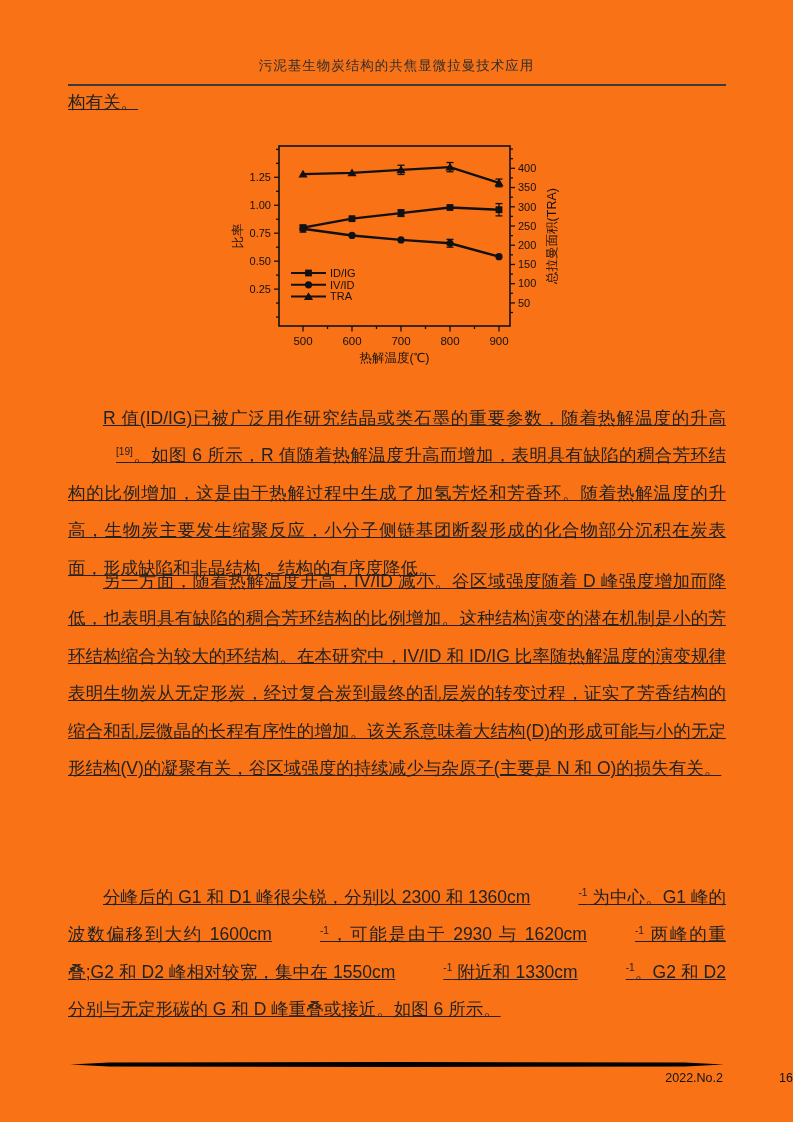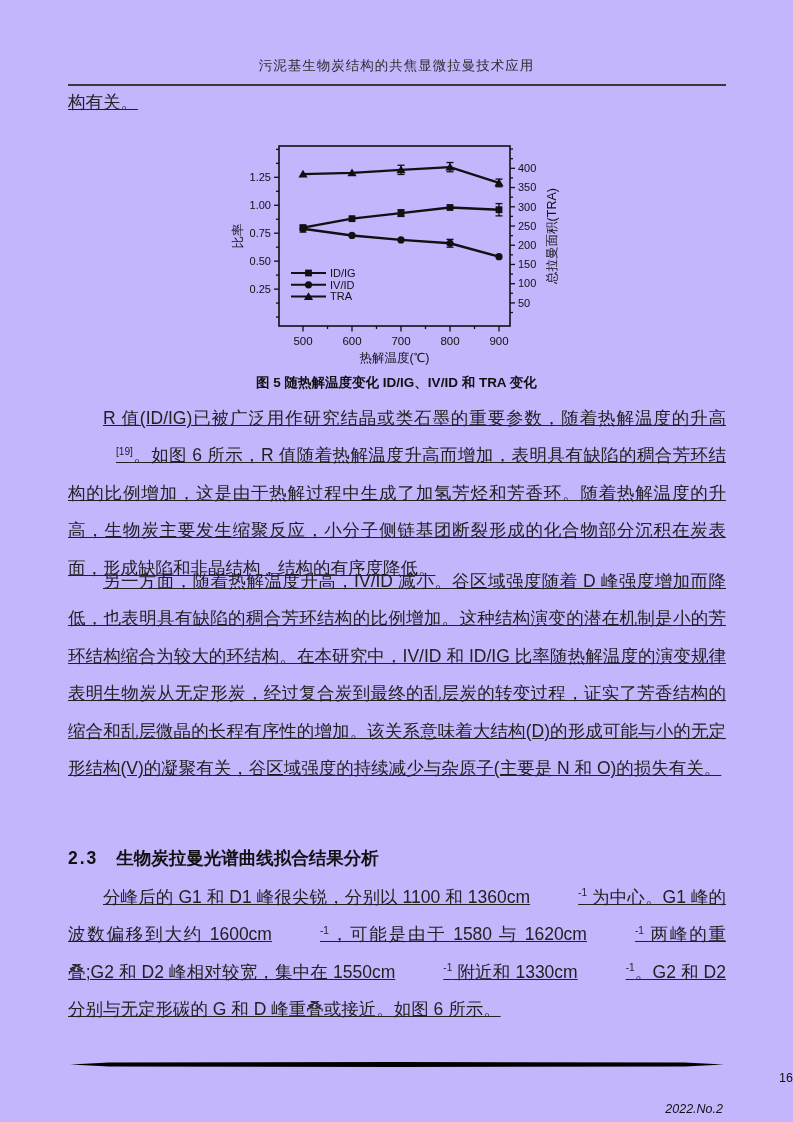--- a/index.html
+++ b/index.html
@@ -1,17 +1,17 @@
 <!DOCTYPE html>
 <html><head>
 <meta charset="utf-8">
 <style>
   html,body{margin:0;padding:0;background:#ffffff;}
   .page{
-    position:relative;width:793px;height:1122px;background:#c4b5fd;overflow:hidden;
+    position:relative;width:793px;height:1122px;background:#f97316;overflow:hidden;
     font-family:"Liberation Sans",sans-serif;color:#1f1f1f;
   }
   .running-head{
     position:absolute;top:57px;left:0;right:0;text-align:center;
     font-size:13.5px;color:#2e2e2e;letter-spacing:1px;
   }
   .head-rule{
     position:absolute;top:84px;left:68px;width:658px;height:0;
     border-top:2px solid #3a3a3a;
   }
@@ -40,21 +40,21 @@
   .section-heading .num{margin-right:18px;letter-spacing:2px;}
   .footer-rule{
     position:absolute;top:1062px;left:70px;width:654px;height:5px;background:#000;
     clip-path:polygon(0 50%,6% 12%,50% 0,94% 12%,100% 50%,94% 88%,50% 100%,6% 88%);
   }
   .footer-page{
     position:absolute;top:1071px;left:0;right:0;text-align:right;
     font-size:12.5px;color:#111;
   }
   .footer-issue{
-    position:absolute;top:1102px;right:70px;font-size:12.5px;color:#111;font-style:italic;
+    position:absolute;top:1071px;right:70px;font-size:12.5px;color:#111;
   }
   svg text{font-family:"Liberation Sans",sans-serif;}
 </style>
 </head>
 <body>
 
 <div class="page">
 
   <div class="running-head">污泥基生物炭结构的共焦显微拉曼技术应用</div>
   <div class="head-rule"></div>
@@ -167,30 +167,26 @@
         <text x="101" y="140.8" fill="#111111" font-size="11" text-anchor="start">ID/IG</text>
         <line x1="62" y1="148.8" x2="97" y2="148.8" stroke="#111111" stroke-width="2"></line>
         <circle cx="79.5" cy="148.8" r="3.6" fill="#111111"></circle>
         <text x="101" y="152.60000000000002" fill="#111111" font-size="11" text-anchor="start">IV/ID</text>
         <line x1="62" y1="160.6" x2="97" y2="160.6" stroke="#111111" stroke-width="2"></line>
         <path d="M79.5,156.2 L84.1,164 L74.9,164 Z" fill="#111111"></path>
         <text x="101" y="164.4" fill="#111111" font-size="11" text-anchor="start">TRA</text>
       </svg>
   </figure>
 
-  <div class="caption">图 5  随热解温度变化 ID/IG、IV/ID 和 TRA 变化</div>
 
   <div id="paragraphs">
       <p class="para" id="p0"><span>构有关。</span></p>
       <p class="para indent" id="p1"><span>R 值(ID/IG)已被广泛用作研究结晶或类石墨的重要参数，随着热解温度的升高</span><sup>[19]</sup><span>。如图 6 所示，R 值随着热解温度升高而增加，表明具有缺陷的稠合芳环结构的比例增加，这是由于热解过程中生成了加氢芳烃和芳香环。随着热解温度的升高，生物炭主要发生缩聚反应，小分子侧链基团断裂形成的化合物部分沉积在炭表面，形成缺陷和非晶结构，结构的有序度降低。</span></p>
       <p class="para indent" id="p2"><span>另一方面，随着热解温度升高，IV/ID 减小。谷区域强度随着 D 峰强度增加而降低，也表明具有缺陷的稠合芳环结构的比例增加。这种结构演变的潜在机制是小的芳环结构缩合为较大的环结构。在本研究中，IV/ID 和 ID/IG 比率随热解温度的演变规律表明生物炭从无定形炭，经过复合炭到最终的乱层炭的转变过程，证实了芳香结构的缩合和乱层微晶的长程有序性的增加。该关系意味着大结构(D)的形成可能与小的无定形结构(V)的凝聚有关，谷区域强度的持续减少与杂原子(主要是 N 和 O)的损失有关。</span></p>
-      <p class="para indent" id="p3"><span>分峰后的 G1 和 D1 峰很尖锐，分别以 1100 和 1360cm</span><sup>-1</sup><span> 为中心。G1 峰的波数偏移到大约 1600cm</span><sup>-1</sup><span>，可能是由于 1580 与 1620cm</span><sup>-1</sup><span> 两峰的重叠;G2 和 D2 峰相对较宽，集中在 1550cm</span><sup>-1</sup><span> 附近和 1330cm</span><sup>-1</sup><span>。G2 和 D2 分别与无定形碳的 G 和 D 峰重叠或接近。如图 6 所示。</span></p>
+      <p class="para indent" id="p3"><span>分峰后的 G1 和 D1 峰很尖锐，分别以 2300 和 1360cm</span><sup>-1</sup><span> 为中心。G1 峰的波数偏移到大约 1600cm</span><sup>-1</sup><span>，可能是由于 2930 与 1620cm</span><sup>-1</sup><span> 两峰的重叠;G2 和 D2 峰相对较宽，集中在 1550cm</span><sup>-1</sup><span> 附近和 1330cm</span><sup>-1</sup><span>。G2 和 D2 分别与无定形碳的 G 和 D 峰重叠或接近。如图 6 所示。</span></p>
     </div>
 
-  <div class="section-heading">
-    <span class="num">2.3</span><span>生物炭拉曼光谱曲线拟合结果分析</span>
-  </div>
 
   <div class="footer-rule"></div>
   <div class="footer-page">16</div>
   <div class="footer-issue">2022.No.2</div>
 
 </div>
 
 </body></html>

